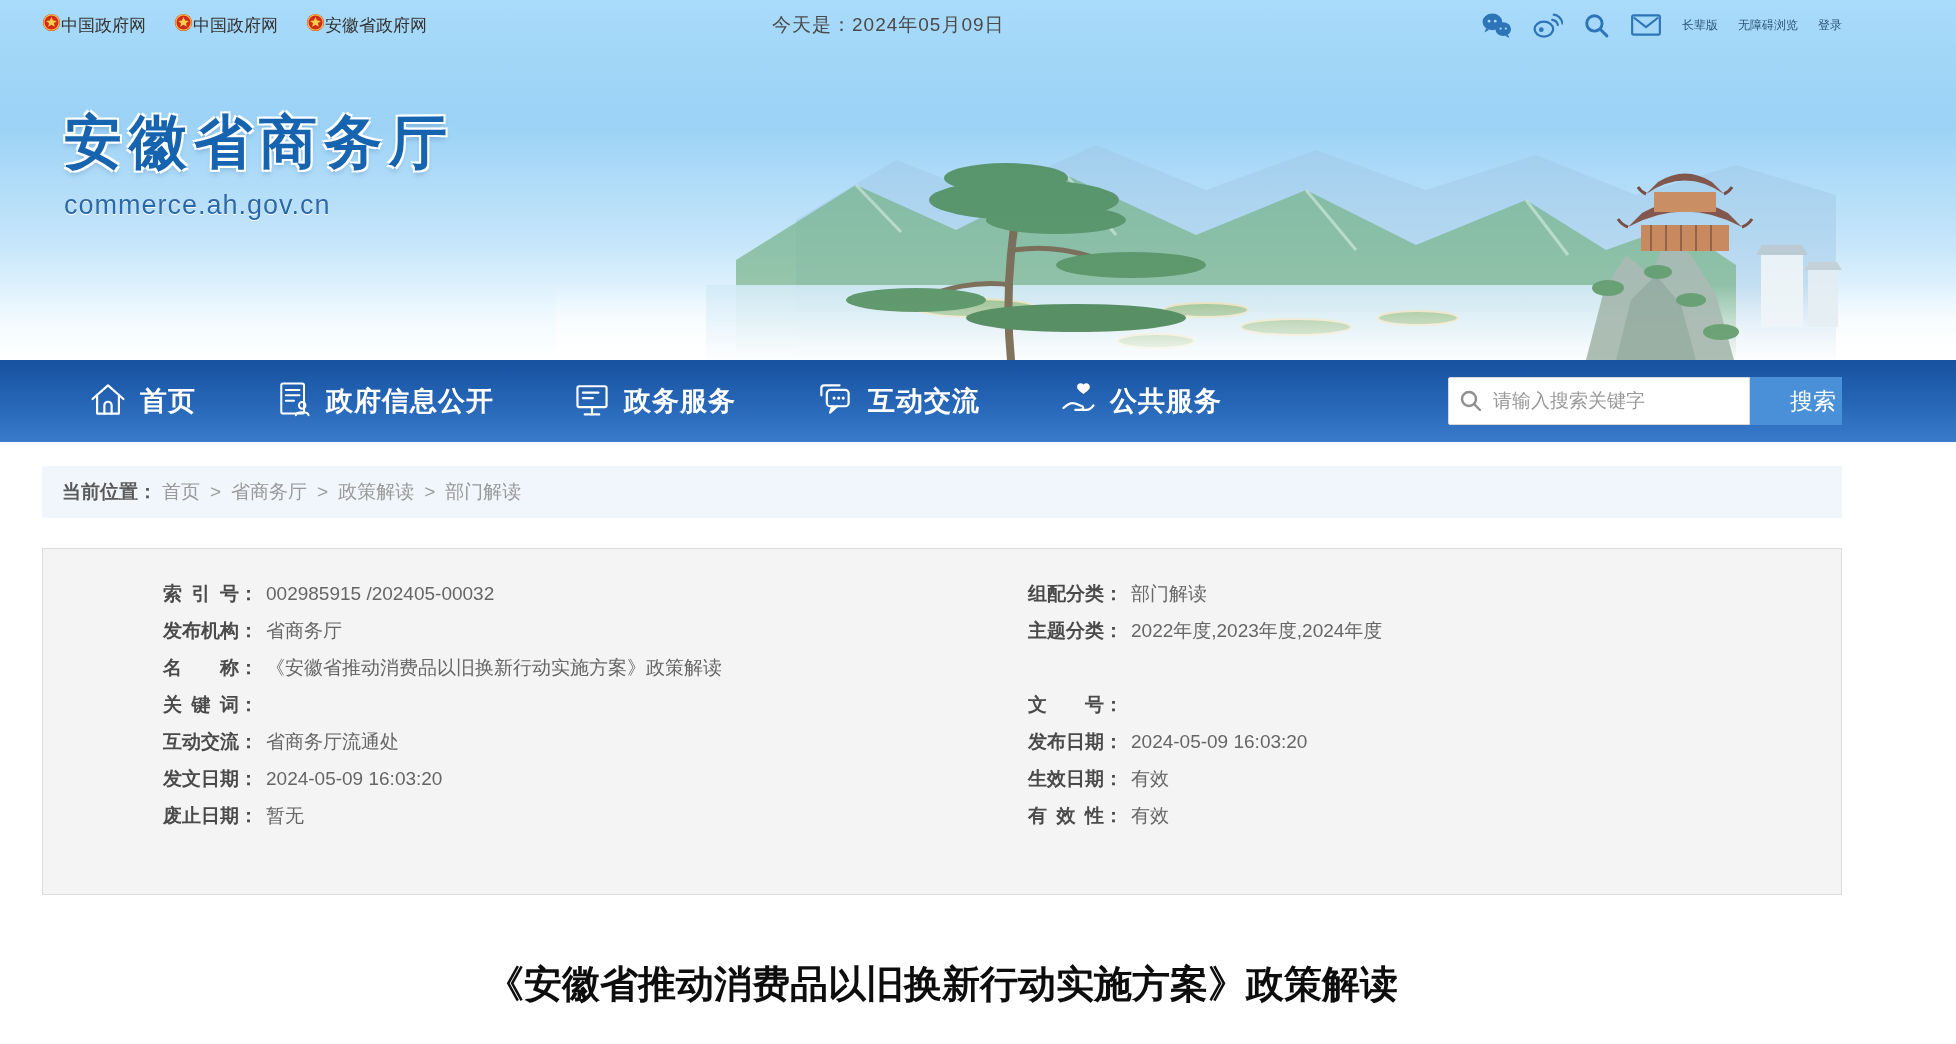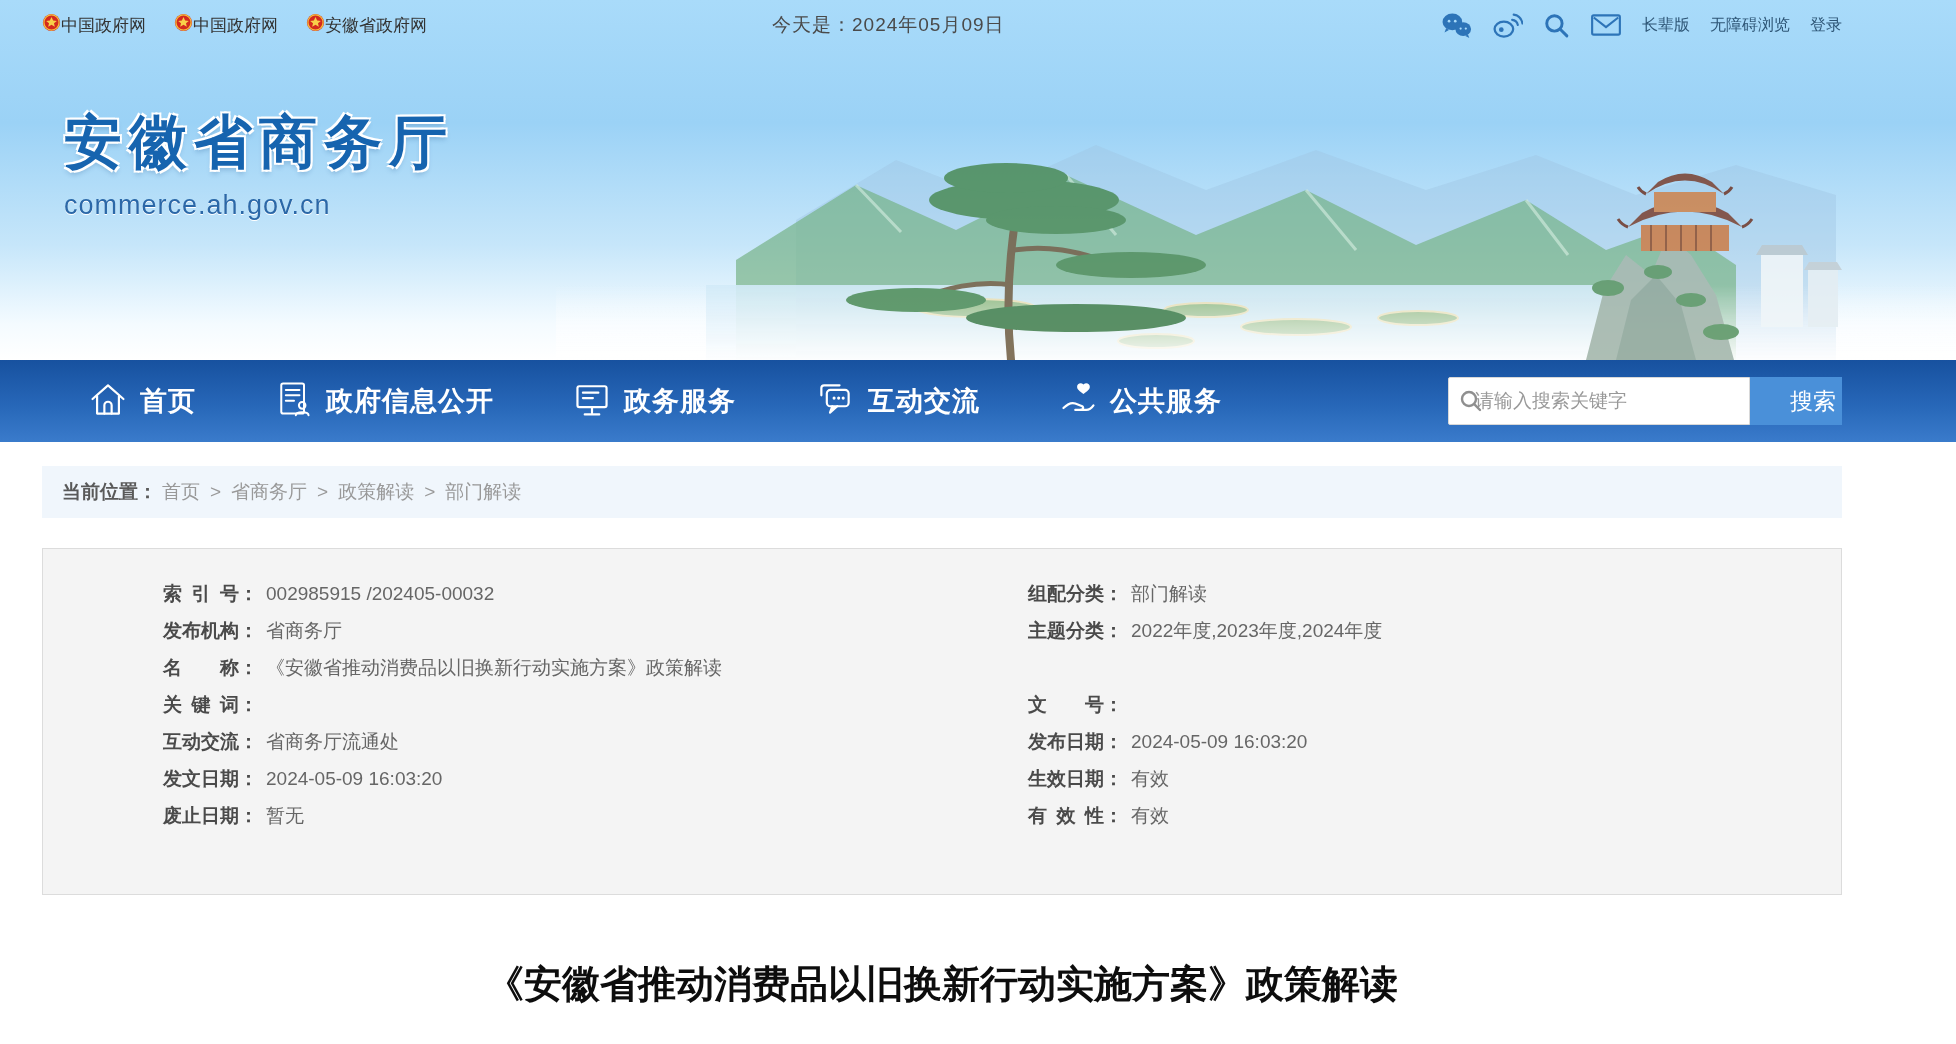--- a/index.html
+++ b/index.html
@@ -10,39 +10,39 @@
   
   .header { position:relative; width:1956px; height:360px;
     background:linear-gradient(180deg,#a9dbfa 0%,#9bd2f6 34%,#c6e6fa 68%,#f4fbff 90%,#ffffff 100%); }
   .topbar { height:50px; display:flex; align-items:center; position:relative; }
   .topbar-left { display:flex; align-items:center; gap:28px; }
   .gov-link { display:flex; align-items:flex-end; gap:0; font-size:17px; color:#333; cursor:pointer; }
   .topbar-date { position:absolute; left:730px; top:0; height:50px; display:flex; align-items:center;
     font-size:19px; color:#4a4a4a; letter-spacing:1px; }
   .topbar-right { position:absolute; right:0; top:0; height:50px; display:flex; align-items:center; gap:20px; }
   .tb-icon { display:flex; align-items:center; cursor:pointer; }
-  .tb-link { font-size:16px; color:#2e5676; cursor:pointer; }
+  .tb-link { font-size:12px; color:#2e5676; cursor:pointer; }
 
   .logo { position:absolute; left:64px; top:104px; z-index:2; }
   .logo-title { font-size:58px; font-weight:bold; color:#1664af; letter-spacing:7px;
     text-shadow:-2px -2px 0 #fff,2px -2px 0 #fff,-2px 2px 0 #fff,2px 2px 0 #fff,0 4px 5px rgba(20,70,130,.25); }
   .logo-domain { margin-top:8px; font-size:27px; color:#2b68a8; letter-spacing:1px;
     text-shadow:0 1px 0 #fff; }
   .scenery { position:absolute; right:0; bottom:0; width:1400px; height:310px; pointer-events:none; }
 
   
   .navbar { width:1956px; height:82px;
     background:linear-gradient(180deg,#17519f 0%,#2767b8 55%,#3a7bcb 100%); }
   .nav-inner { height:82px; display:flex; align-items:center; padding-left:46px; }
   .nav-item { display:flex; align-items:center; gap:12px; margin-right:78px; cursor:pointer; }
   .nav-item span.lab { font-size:27px; font-weight:bold; color:#fff; letter-spacing:1px; }
   .nav-search { margin-left:auto; display:flex; align-items:center; }
   .search-wrap { position:relative; }
   .search-wrap input { width:302px; height:48px; border:1px solid #d8d8d8; border-radius:2px 0 0 2px;
-    padding-left:26px; font-size:19px; color:#333; outline:none;
+    padding-left:44px; font-size:19px; color:#333; outline:none;
     font-family:"Liberation Sans","DejaVu Sans",sans-serif; }
   .search-wrap input::placeholder { color:#999; }
   .search-wrap svg { position:absolute; left:11px; top:12px; }
   .search-btn { width:92px; height:48px; border:none; background:#4a90d9; color:#fff; font-size:23px;
     cursor:pointer; font-family:"Liberation Sans","DejaVu Sans",sans-serif;padding-left:34px; }
 
   
   .crumb { margin-top:24px; height:52px; background:#f0f6fc; display:flex; align-items:center;
     padding-left:20px; font-size:19px; }
   .crumb-label { font-weight:bold; color:#595959; margin-right:5px; }

